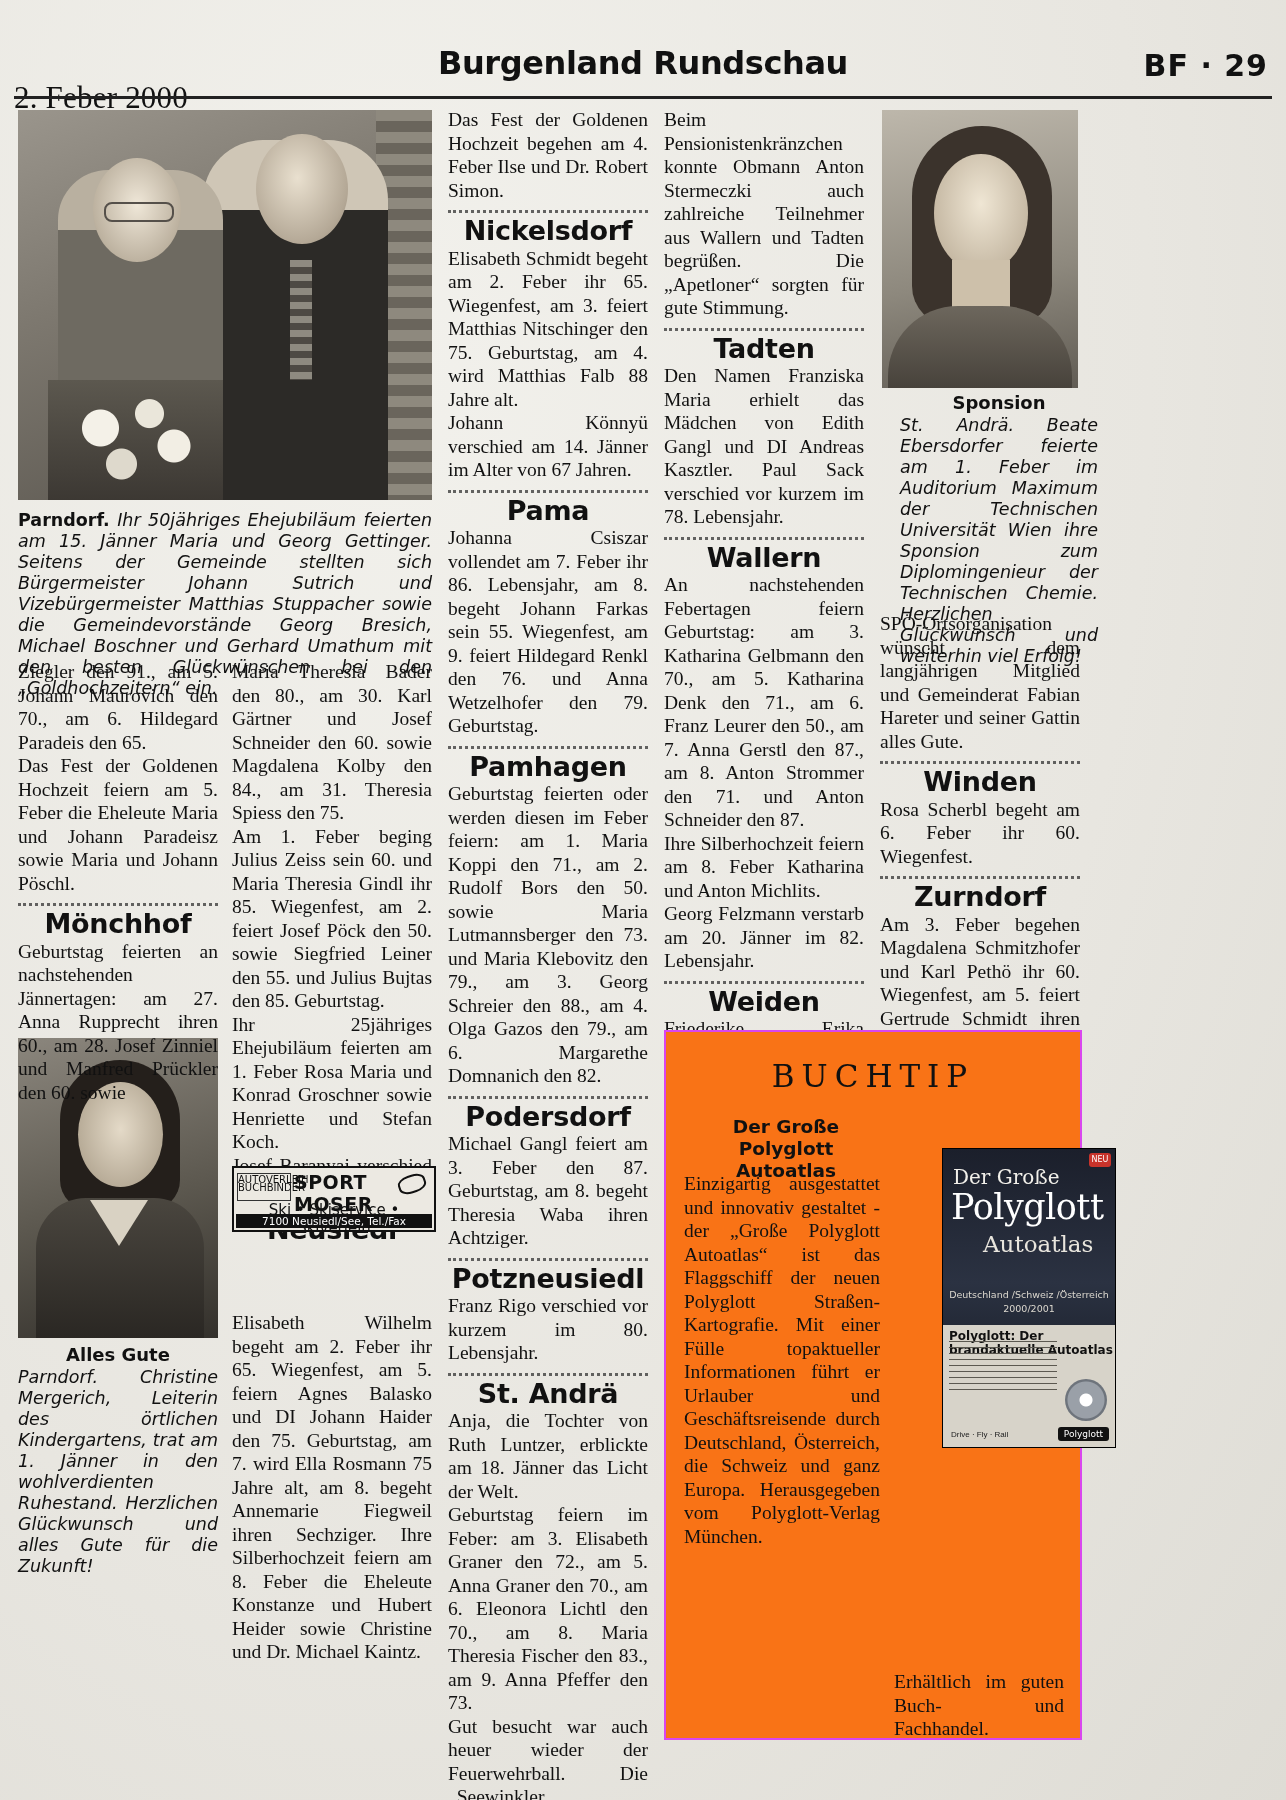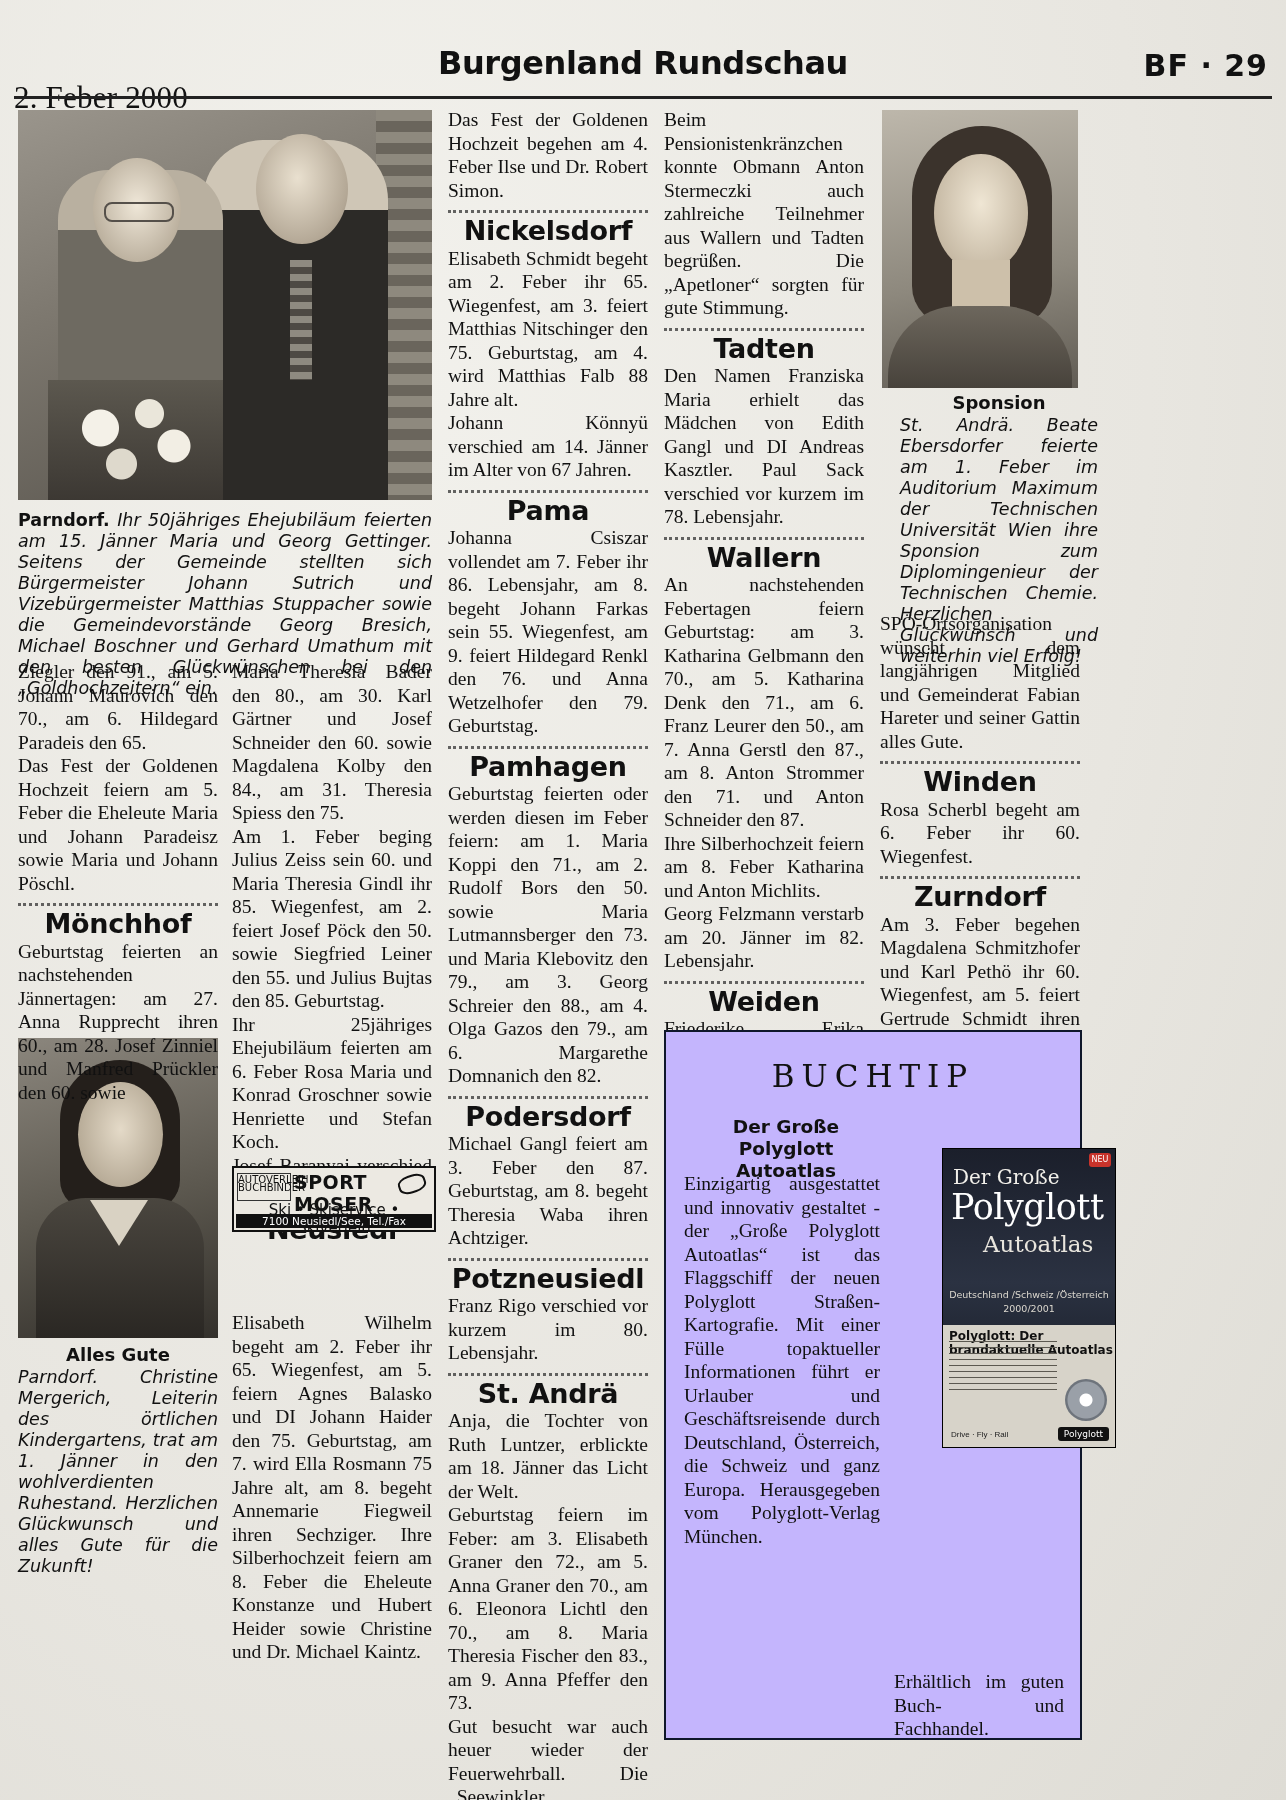--- a/index.html
+++ b/index.html
@@ -240,22 +240,22 @@
     position: absolute; left: 2px; top: 46px; width: 196px; height: 14px;
     background: #111; color: #fff;
     font-family: "DejaVu Sans", sans-serif;
     font-size: 10.5px; line-height: 14px; text-align: center;
   }
 
   
   .buchtip {
     position: absolute;
     left: 664px; top: 1030px; width: 414px; height: 706px;
-    border: 2px solid #0f172a;
-    background: #c4b5fd;
+    border: 2px solid #d946ef;
+    background: #f97316;
   }
   .buchtip .bt-title {
     position: absolute; left: 0; top: 26px; width: 414px;
     text-align: center;
     font-family: "DejaVu Serif", serif;
     font-size: 31px; letter-spacing: 7px;
   }
   .buchtip .bt-sub {
     position: absolute; left: 20px; top: 84px; width: 200px;
     text-align: center;
@@ -408,21 +408,21 @@
     <p>Ziegler den 91., am 5. Johann Maurovich den 70., am 6. Hildegard Paradeis den 65.</p>
     <p>Das Fest der Goldenen Hochzeit feiern am 5. Feber die Eheleute Maria und Johann Paradeisz sowie Maria und Johann Pöschl.</p>
     <div class="dots"></div>
     <h2 class="town">Mönchhof</h2>
     <p>Geburtstag feierten an nachstehenden Jännertagen: am 27. Anna Rupprecht ihren 60., am 28. Josef Zinniel und Manfred Prückler den 60. sowie</p>
   </div>
 
   <div class="col c2" style="top:660px;">
     <p>Maria Theresia Bader den 80., am 30. Karl Gärtner und Josef Schneider den 60. sowie Magdalena Kolby den 84., am 31. Theresia Spiess den 75.</p>
     <p>Am 1. Feber beging Julius Zeiss sein 60. und Maria Theresia Gindl ihr 85. Wiegenfest, am 2. feiert Josef Pöck den 50. sowie Siegfried Leiner den 55. und Julius Bujtas den 85. Geburtstag.</p>
-    <p>Ihr 25jähriges Ehejubiläum feierten am 6. Feber Rosa Maria und Konrad Groschner sowie Henriette und Stefan Koch.</p>
+    <p>Ihr 25jähriges Ehejubiläum feierten am 1. Feber Rosa Maria und Konrad Groschner sowie Henriette und Stefan Koch.</p>
     <p>Josef Baranyai verschied am 22. Jänner.</p>
     <div class="dots"></div>
     <h2 class="town">Neusiedl</h2>
     <div style="height:66px"></div>
     <p>Elisabeth Wilhelm begeht am 2. Feber ihr 65. Wiegenfest, am 5. feiern Agnes Balasko und DI Johann Haider den 75. Geburtstag, am 7. wird Ella Rosmann 75 Jahre alt, am 8. begeht Annemarie Fiegweil ihren Sechziger. Ihre Silberhochzeit feiern am 8. Feber die Eheleute Konstanze und Hubert Heider sowie Christine und Dr. Michael Kaintz.</p>
   </div>
 
   <div class="ad-moser">
     <div class="tiny">AUTOVERLEIH
 BUCHBINDER</div>

